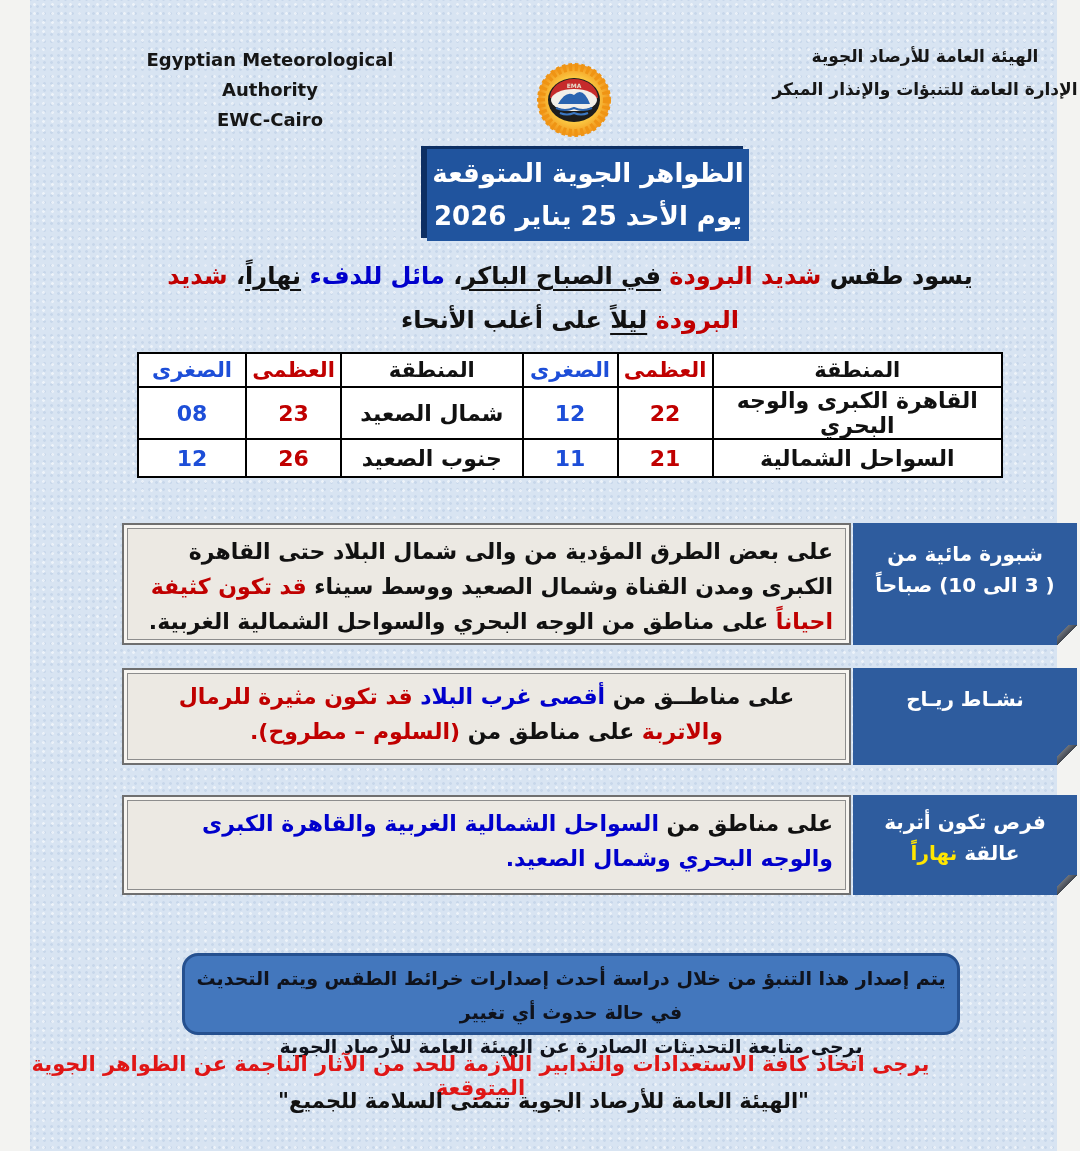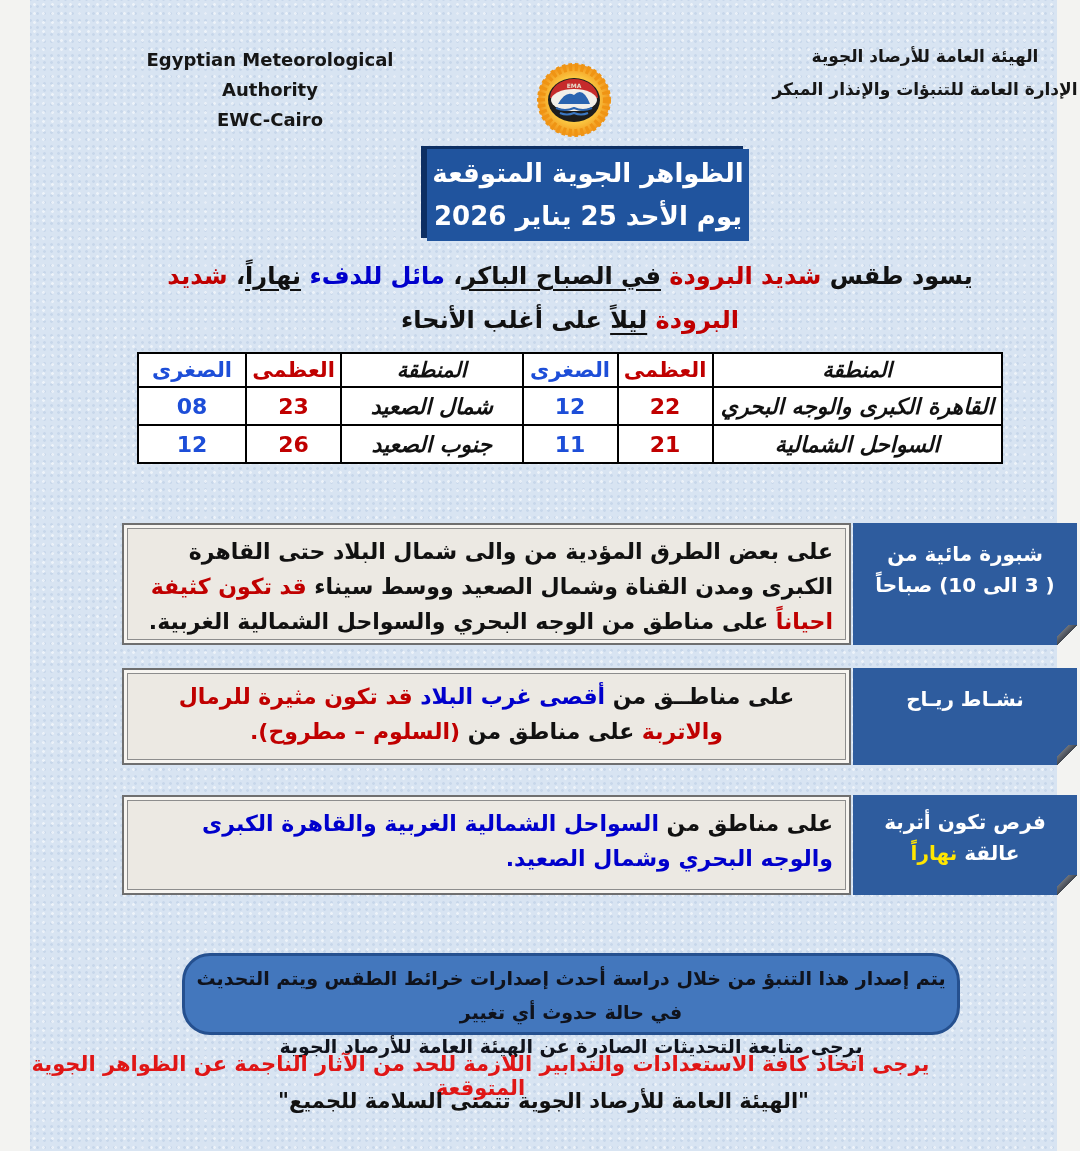--- a/index.html
+++ b/index.html
@@ -40,21 +40,21 @@
   }
 
   
   .intro { left:92px; top:254px; width:896px; text-align:center; font-size:24px; line-height:44px; color:#111; }
 
   
   table.temps { left:107px; top:352px; width:866px; border-collapse:collapse; background:#ffffff; table-layout:fixed; }
   table.temps th, table.temps td { border:2px solid #000; text-align:center; vertical-align:middle; }
   table.temps th { height:34px; font-size:21px; }
   table.temps td { height:38px; font-size:22px; }
-  .c-black { color:#111;font-style:italic; } .c-red { color:#c00000; } .c-blue { color:#1d4ed8; }
+  .c-black { color:#111; } .c-red { color:#c00000; } .c-blue { color:#1d4ed8; }
 
   
   .content-box {
     left:92px; width:729px;
     background:#ece9e3;
     border:2px solid #6f6f6f;
     box-shadow: inset 0 0 0 3px #f7f5f1, inset 0 0 0 4px #8d8d8d;
     padding:9px 16px 6px 16px;
     font-size:22px; line-height:35px; color:#111;
   }
@@ -71,21 +71,21 @@
   .ta-right { text-align:right; } .ta-center { text-align:center; }
 
   
   .seg-black{color:#111;} .seg-red{color:#c00000;} .seg-blue{color:#0000cc;}
   .seg-white{color:#ffffff;} .seg-yellow{color:#ffe600;}
   .seg-u{ text-decoration:underline; text-underline-offset:5px; }
 
   
   .notice {
     left:152px; top:953px; width:778px; height:82px;
-    background:#4377bd; border:3px solid #25508f; border-radius:28px;
+    background:#4377bd; border:3px solid #25508f; border-radius:16px;
     text-align:center; color:#10131c; font-size:19px; line-height:34px;
     padding-top:5px;
   }
 
   
   .footer-warning { left:0; top:1052px; width:901px; text-align:center; font-size:21px; color:#e01616; }
   .footer-quote   { left:0; top:1089px; width:1027px; text-align:center; font-size:21px; color:#111; }
 </style>
 </head>
 <body>

